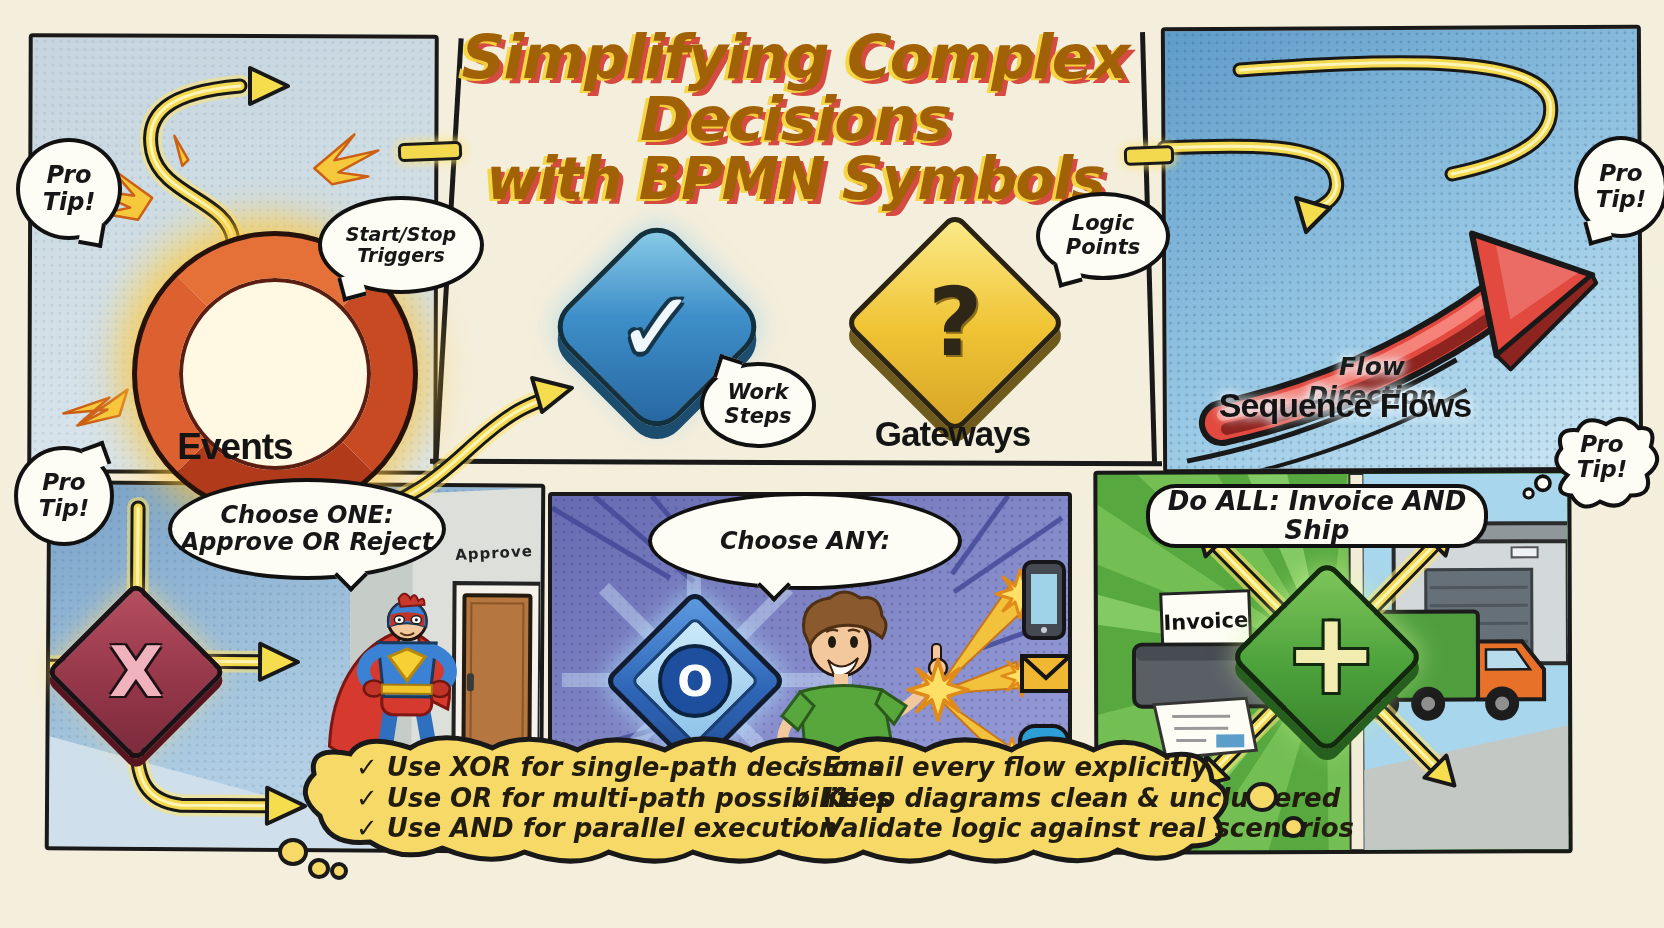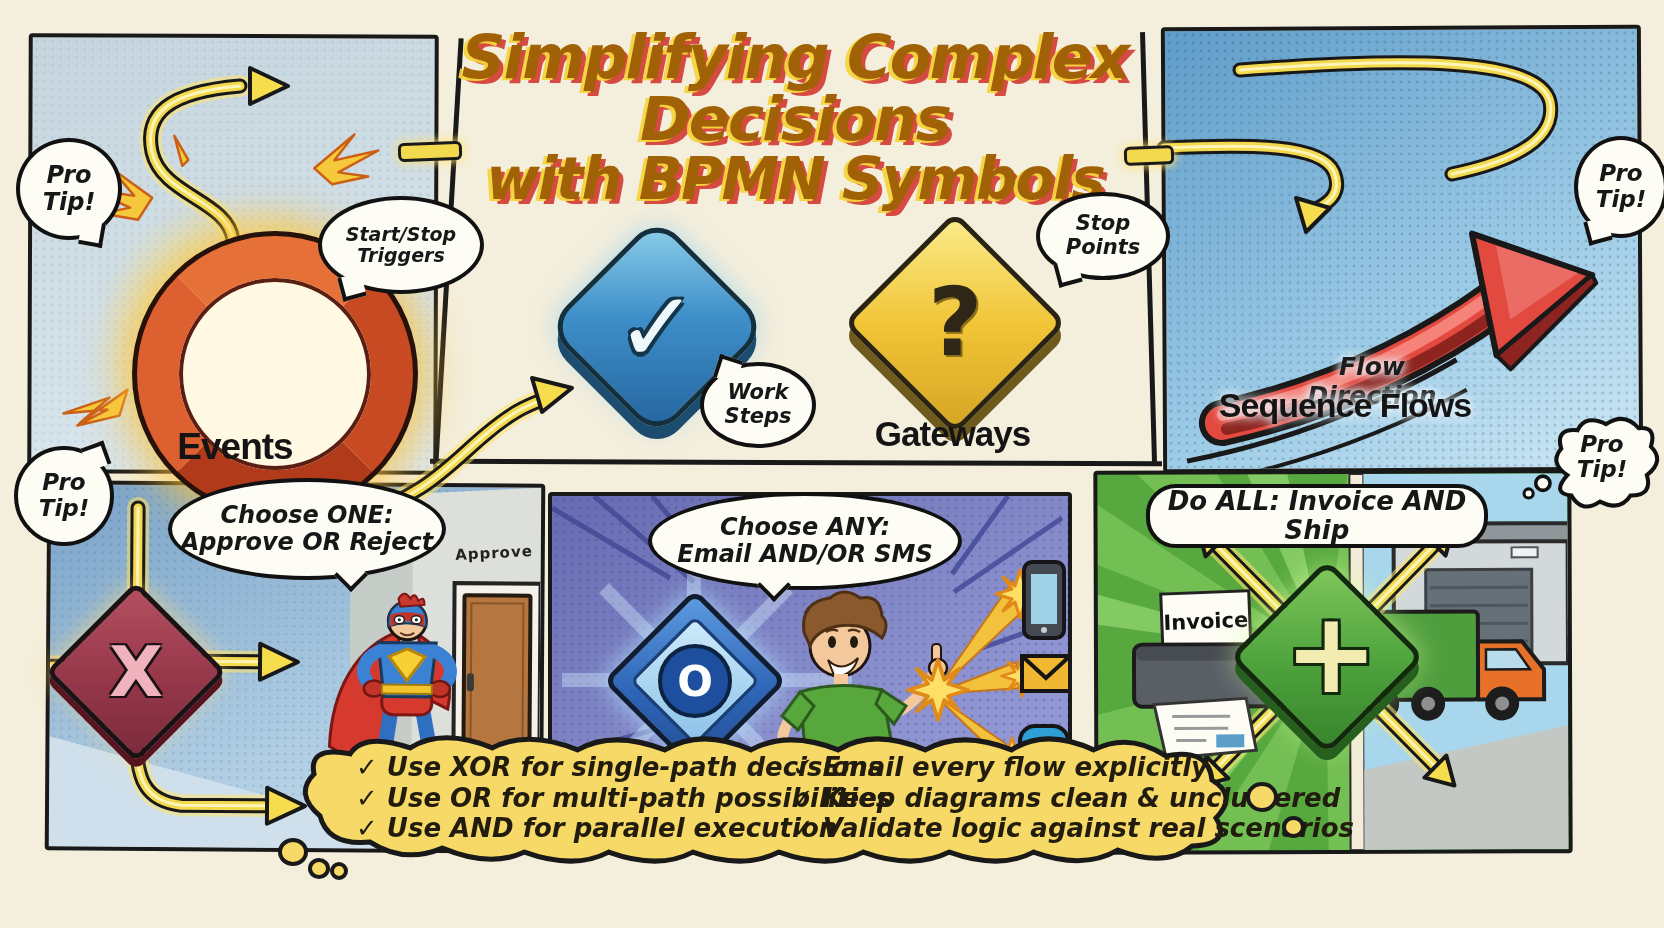--- a/index.html
+++ b/index.html
@@ -347,21 +347,21 @@
     <div class="tail t-dl" style="bottom:-9px;left:18px"></div>
   </div>
 
   <div class="bubble" style="left:700px;top:362px;width:108px;height:78px;font-size:21px">
     <span>Work</span>
     <span>Steps</span>
     <div class="tail t-ul" style="top:-9px;left:12px"></div>
   </div>
 
   <div class="bubble" style="left:1036px;top:192px;width:126px;height:80px;font-size:21px">
-    <span>Stop</span>
+    <span>Logic</span>
     <span>Points</span>
     <div class="tail t-dl" style="bottom:-9px;left:16px"></div>
   </div>
 
   <div class="bubble" style="left:1574px;top:136px;width:86px;height:94px;font-size:23px">
     <span>Pro</span>
     <span>Tip!</span>
     <div class="tail t-dl" style="bottom:-9px;left:8px"></div>
   </div>
 
@@ -384,21 +384,20 @@
   </div>
 
   <div class="bubble" style="left:168px;top:478px;width:270px;height:94px;font-size:24px">
     <span>Choose ONE:</span>
     <span>Approve OR Reject</span>
     <div class="tail t-d" style="bottom:-11px;left:62%"></div>
   </div>
 
   <div class="bubble" style="left:648px;top:492px;width:306px;height:90px;font-size:24px">
     <span>Choose ANY:</span>
-    <span>Email AND/OR SMS</span>
     <div class="tail t-d" style="bottom:-11px;left:36%"></div>
   </div>
 
   <div class="bubble caps" style="left:1146px;top:484px;width:334px;height:56px;font-size:26px">
     <span>Do ALL: Invoice AND Ship</span>
   </div>
 
   <div style="position:absolute;left:292px;top:736px;z-index:11">
     <svg width="952" height="136" viewBox="0 0 950 132" style="overflow:visible">
       <path d="M 28 78 Q 2 56 22 36 Q 16 8 58 16 Q 72 -6 118 10 Q 150 -10 200 10 Q 235 -8 285 12 Q 320 -8 372 12 Q 408 -10 458 12 Q 495 -8 545 12 Q 580 -10 632 12 Q 668 -8 718 12 Q 752 -10 800 12 Q 835 -6 872 18 Q 915 10 918 42 Q 944 58 922 80 Q 938 106 898 108 Q 872 130 824 112 Q 790 132 740 114 Q 706 132 656 114 Q 620 132 570 114 Q 536 132 486 114 Q 450 132 400 114 Q 366 132 316 114 Q 282 132 232 114 Q 198 130 150 110 Q 112 126 78 104 Q 36 108 28 78 Z" fill="#f6d967" stroke="#191919" stroke-width="5"></path>

